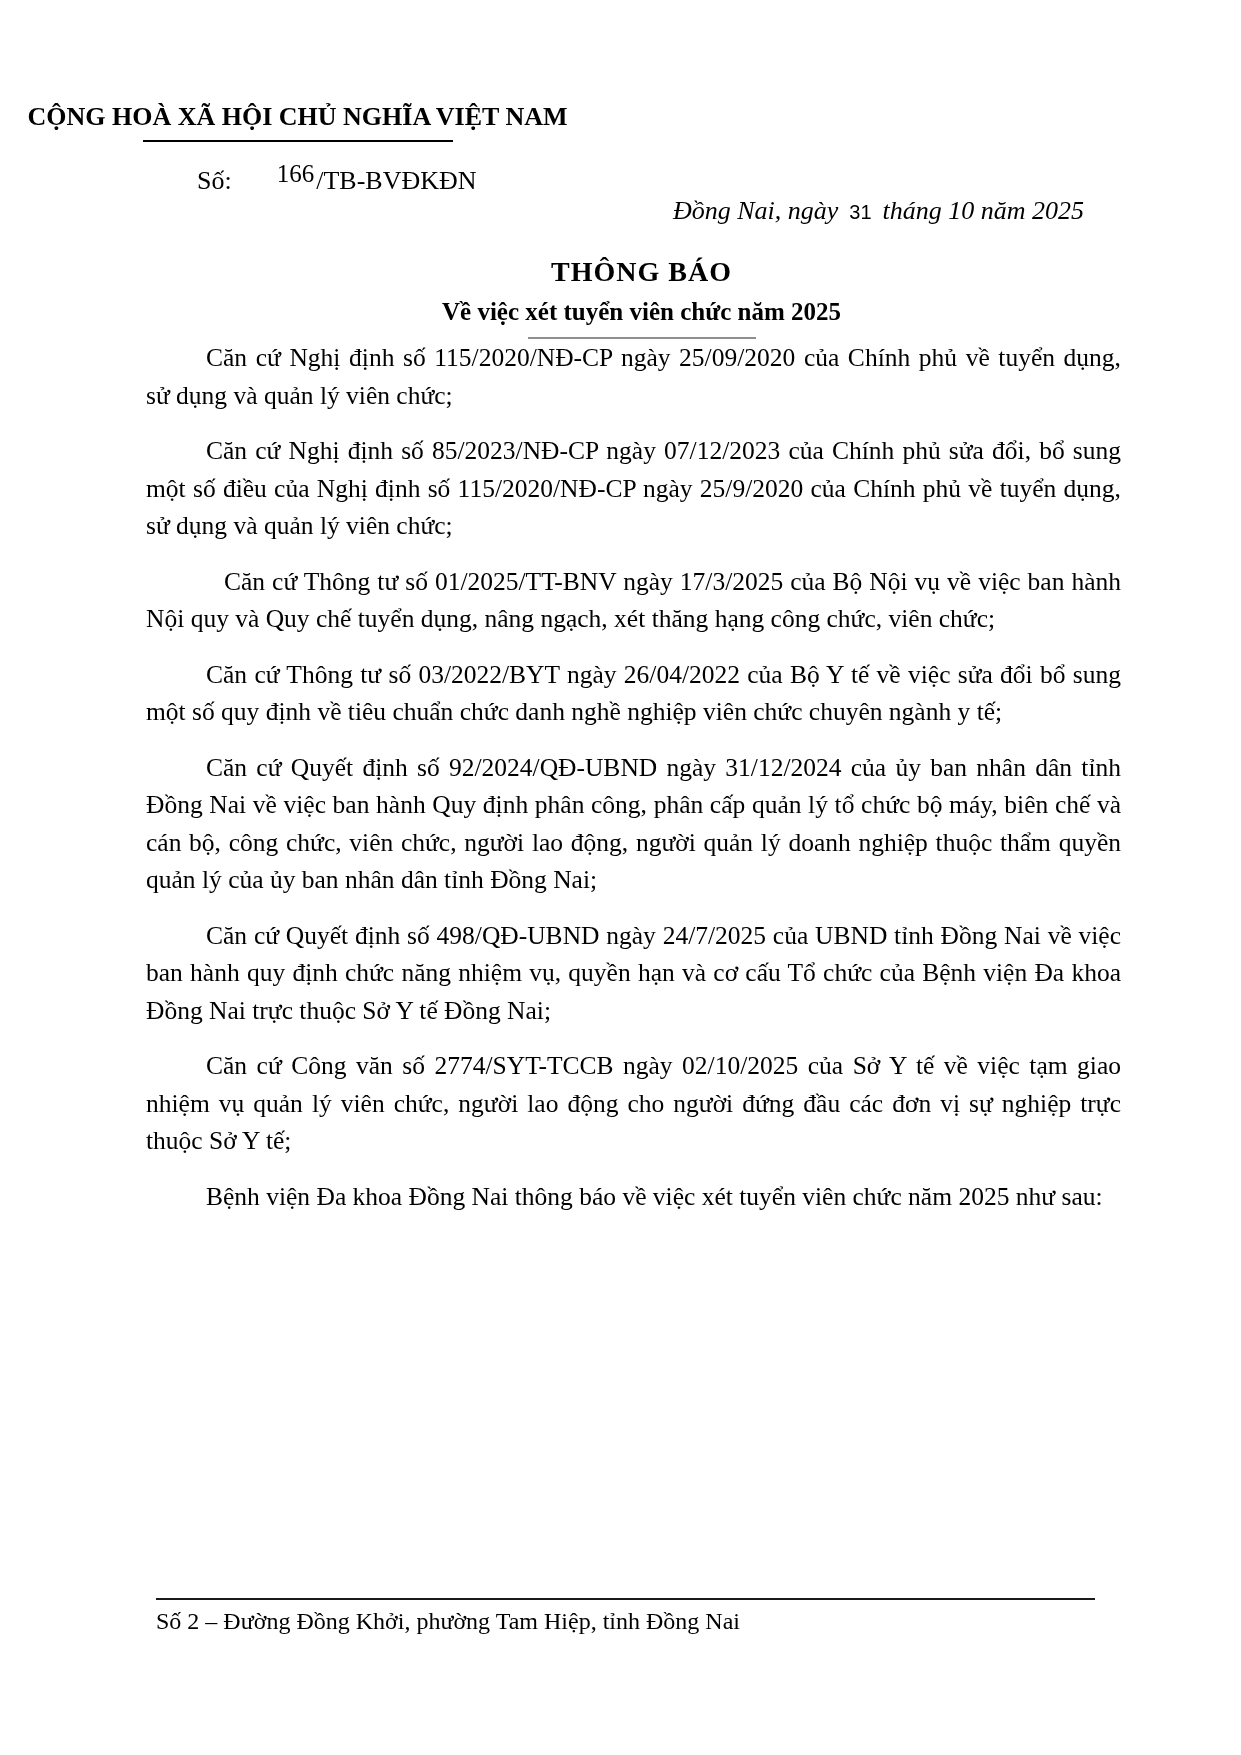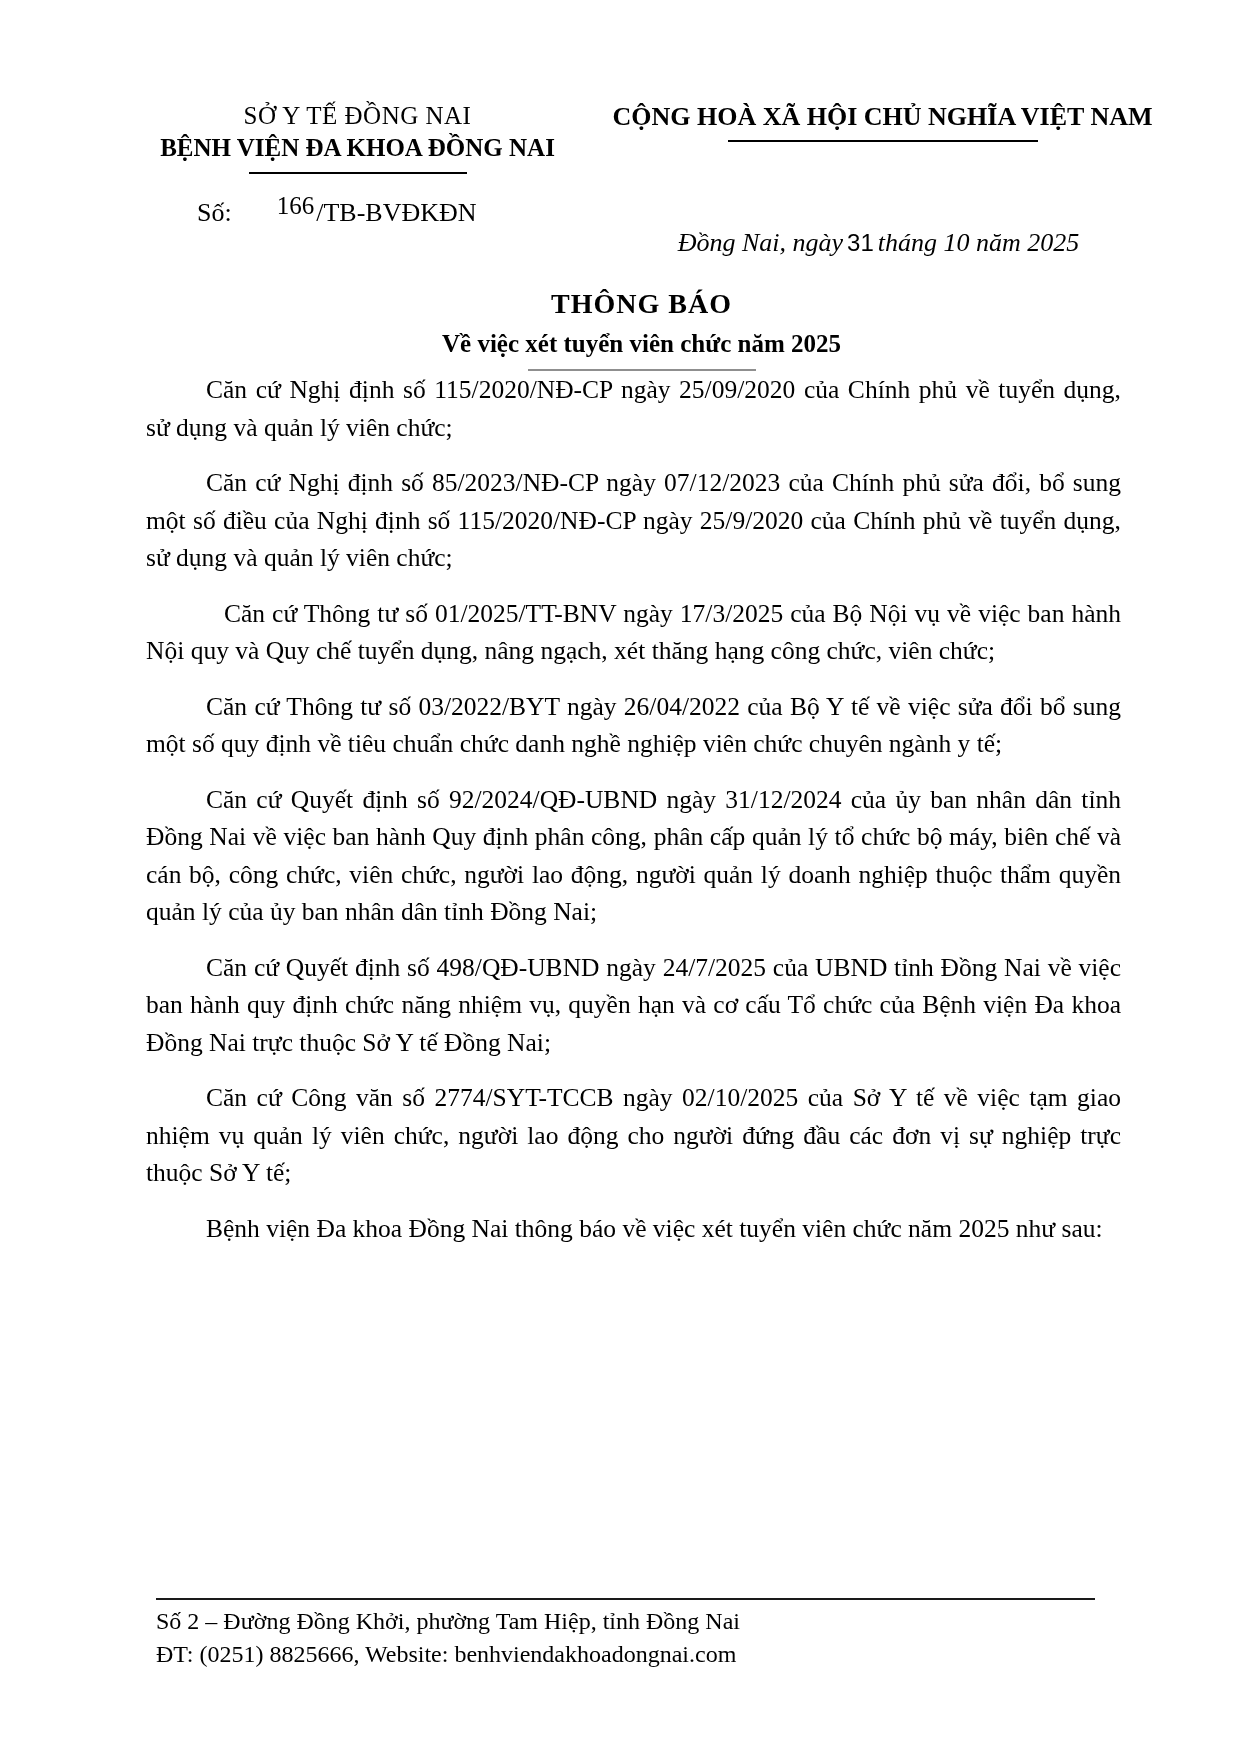--- a/index.html
+++ b/index.html
@@ -27,21 +27,21 @@
 
   
   .ref-row { display: flex; margin-top: 24px; flex-direction: column; }
   .ref-number { margin-left: 197px; font-size: 26px; white-space: nowrap; }
   .ref-number .num { position: relative; top: -7px; margin: 0 2px 0 45px; font-size: 25px; }
   .dateline {
     width: 565px; margin-left: auto; margin-right: 80px;
     text-align: center; font-style: italic; font-size: 26px; white-space: nowrap;
   }
   .dateline .day {
-    font-style: normal; font-size: 24px; margin: 0 4px;
+    font-style: normal; font-size: 20px; margin: 0 11px;
     font-family: "Liberation Sans", "DejaVu Sans", sans-serif;
   }
 
   
   .title-block { text-align: center; margin-top: 30px; padding-left: 42px; }
   .doc-title { margin: 0; font-size: 28px; font-weight: bold; letter-spacing: 1px; }
   .doc-subtitle { margin: 10px 0 0; font-size: 25px; font-weight: bold; }
   .subtitle-rule { width: 228px; height: 2px; background: #8f8f8f; margin: 11px auto 0; }
 
   
@@ -57,25 +57,20 @@
   .footer-rule { height: 2px; background: #1a1a1a; }
   .footer-line { font-size: 24px; line-height: 33px; }
   .footer-line.first { margin-top: 5px; }
 </style>
 </head>
 <body>
 
 <div class="page">
 
   <div class="header">
-    <div class="hdr-left">
-      <div class="l1">SỞ Y TẾ ĐỒNG NAI</div>
-      <div class="l2">BỆNH VIỆN ĐA KHOA ĐỒNG NAI</div>
-      <div class="hdr-rule-left"></div>
-    </div>
     <div class="hdr-right">
       <div class="l1">CỘNG HOÀ XÃ HỘI CHỦ NGHĨA VIỆT NAM</div>
       <div class="hdr-rule-right"></div>
     </div>
   </div>
 
   <div class="ref-row">
     <div class="ref-number">
       <span>Số:</span><span class="num">166</span><span>/TB-BVĐKĐN</span>
     </div>
@@ -97,16 +92,15 @@
     <p>Căn cứ Thông tư số 03/2022/BYT ngày 26/04/2022 của Bộ Y tế về việc sửa đổi bổ sung một số quy định về tiêu chuẩn chức danh nghề nghiệp viên chức chuyên ngành y tế;</p>
     <p>Căn cứ Quyết định số 92/2024/QĐ-UBND ngày 31/12/2024 của ủy ban nhân dân tỉnh Đồng Nai về việc ban hành Quy định phân công, phân cấp quản lý tổ chức bộ máy, biên chế và cán bộ, công chức, viên chức, người lao động, người quản lý doanh nghiệp thuộc thẩm quyền quản lý của ủy ban nhân dân tỉnh Đồng Nai;</p>
     <p>Căn cứ Quyết định số 498/QĐ-UBND ngày 24/7/2025 của UBND tỉnh Đồng Nai về việc ban hành quy định chức năng nhiệm vụ, quyền hạn và cơ cấu Tổ chức của Bệnh viện Đa khoa Đồng Nai trực thuộc Sở Y tế Đồng Nai;</p>
     <p>Căn cứ Công văn số 2774/SYT-TCCB ngày 02/10/2025 của Sở Y tế về việc tạm giao nhiệm vụ quản lý viên chức, người lao động cho người đứng đầu các đơn vị sự nghiệp trực thuộc Sở Y tế;</p>
     <p>Bệnh viện Đa khoa Đồng Nai thông báo về việc xét tuyển viên chức năm 2025 như sau:</p>
   </div>
 
   <div class="footer">
     <div class="footer-rule"></div>
     <div class="footer-line first">Số 2 – Đường Đồng Khởi, phường Tam Hiệp, tỉnh Đồng Nai</div>
-    <div class="footer-line">ĐT: (0251) 8825666, Website: benhviendakhoadongnai.com</div>
   </div>
 
 </div>
 
 </body></html>

